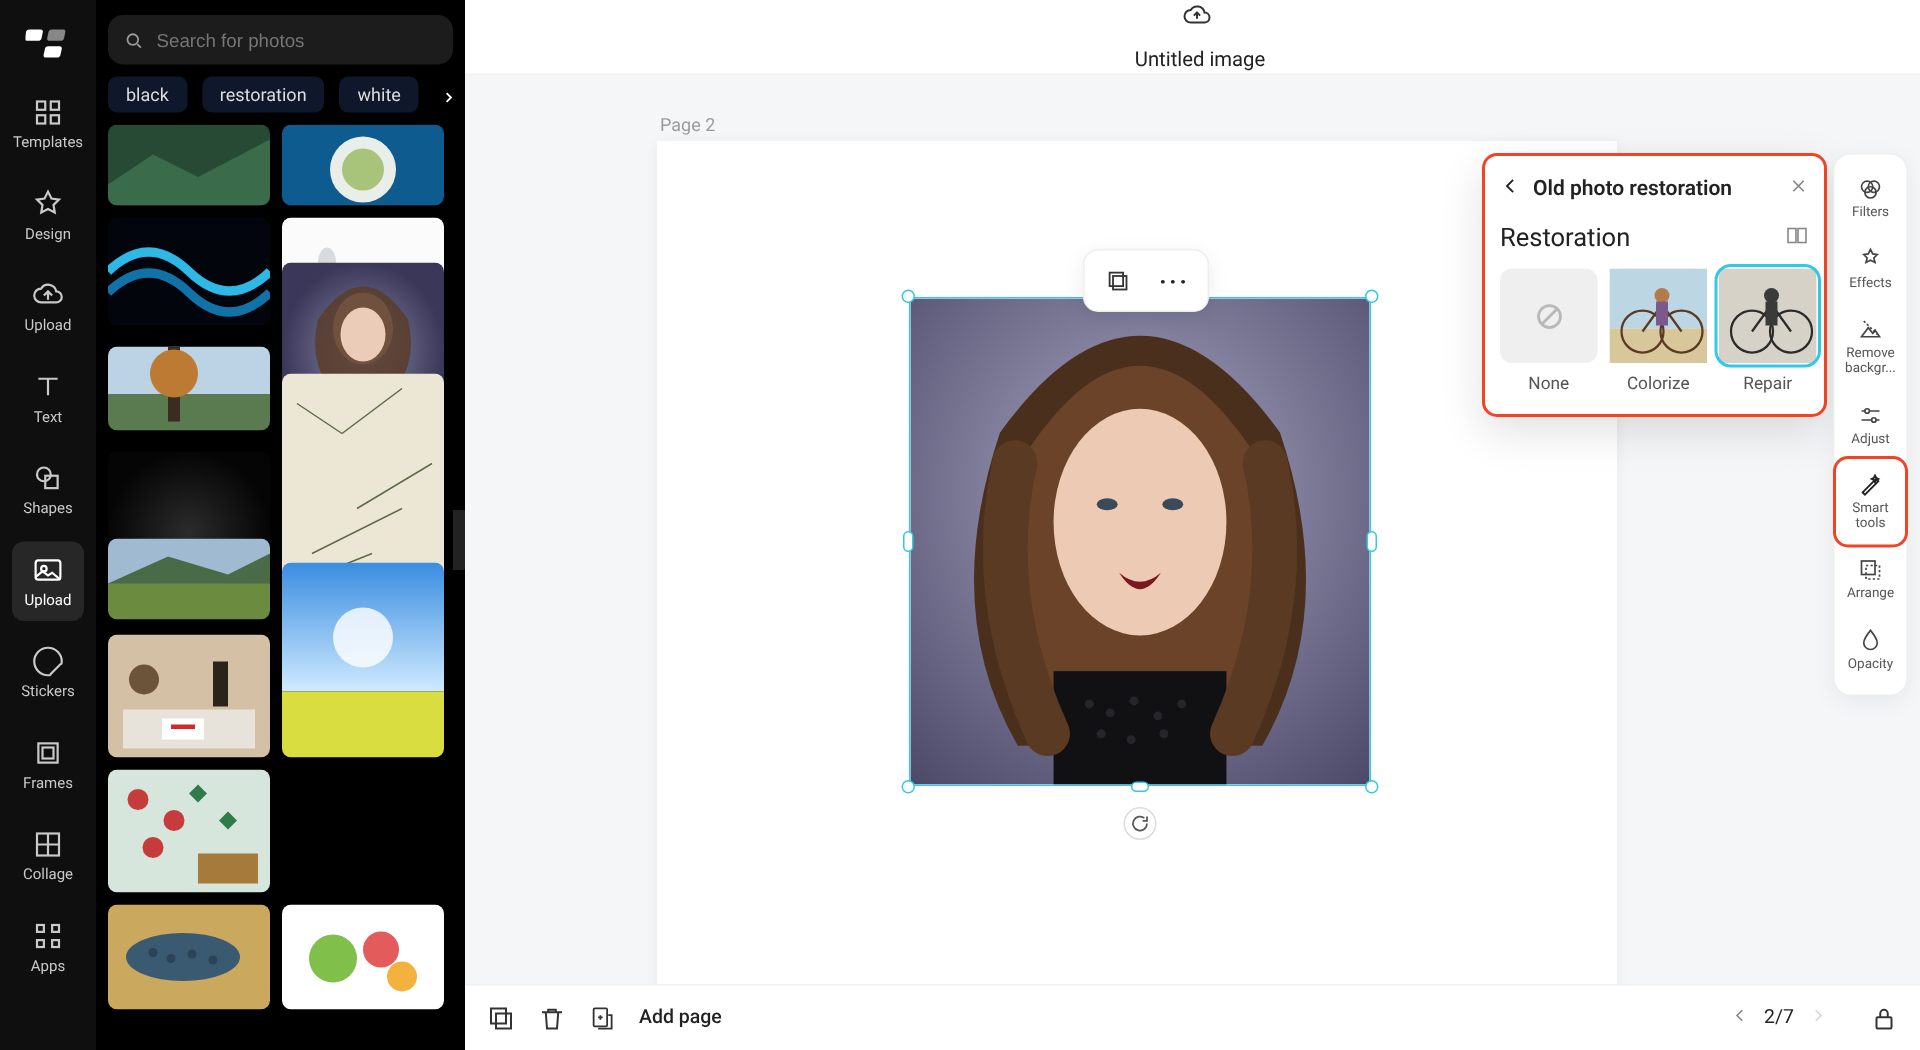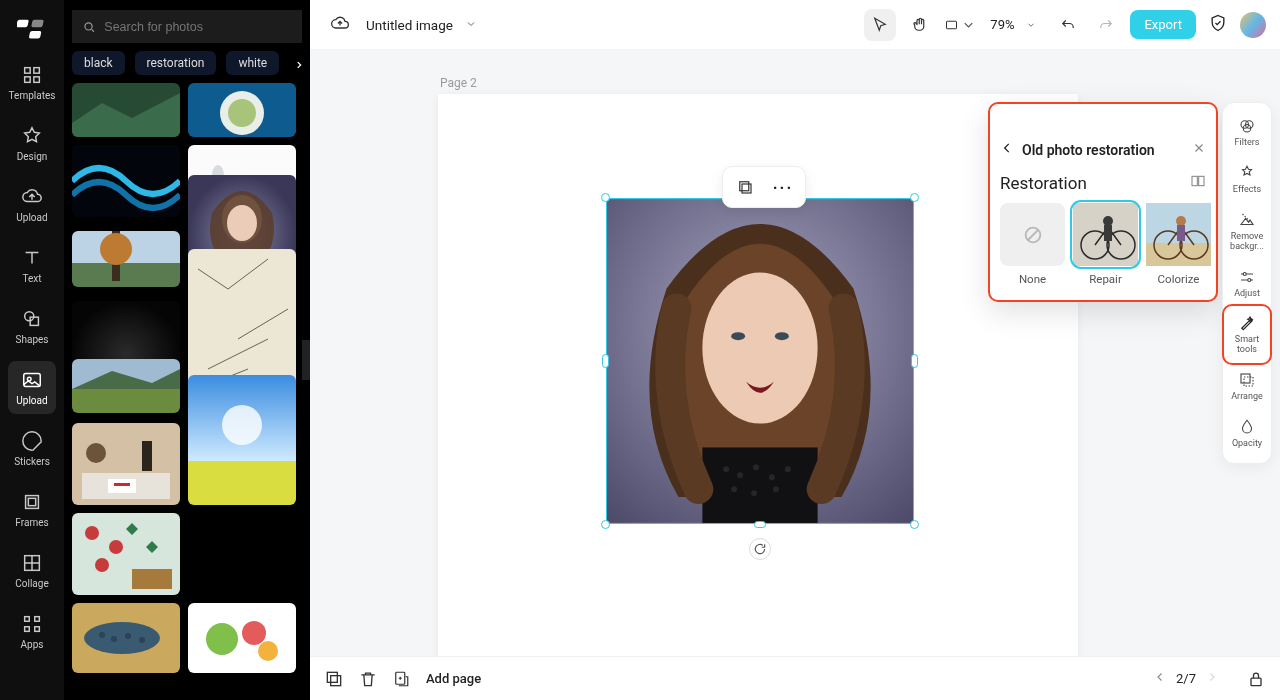--- a/index.html
+++ b/index.html
@@ -9,35 +9,35 @@
   
   .leftnav { width:64px; background:#0f0f0f; display:flex; flex-direction:column; align-items:center; padding-top:14px; gap:8px; }
   .leftnav .brand svg { width:30px; height:30px; }
   .nav-item { width:48px; display:flex; flex-direction:column; align-items:center; gap:4px; padding:8px 0; color:#c9c9c9; font-size:10px; cursor:pointer; border-radius:8px; }
   .nav-item.active { background:#272727; color:#fff; }
   .nav-item svg { width:22px; height:22px; }
 
   
   .mediapanel { width:246px; background:#000; display:flex; flex-direction:column; position:relative; }
   .search-wrap { padding:10px 8px 8px; }
-  .search { background:#1c1c1c; border-radius:0; display:flex; align-items:center; gap:8px; padding:0 10px; height:33px;justify-content:center; }
+  .search { background:#1c1c1c; border-radius:10px; display:flex; align-items:center; gap:8px; padding:0 10px; height:33px;justify-content:center; }
   .search svg { width:16px; height:16px; color:#9a9a9a; }
   .search input { background:transparent; border:none; outline:none; color:#bbb; font-size:12.5px; width:100%; }
   .tags { display:flex; gap:10px; padding:0 8px 8px; position:relative; }
   .tag { background:#0f172a; color:#ddd; font-size:12px; padding:5px 12px; border-radius:6px; cursor:pointer; white-space:nowrap; }
   .tag-arrow { position:absolute; right:0; top:0; width:22px; height:28px; background:linear-gradient(to right, rgba(0,0,0,0), #000 50%); display:flex; align-items:center; justify-content:center; color:#fff; }
   .thumbs { flex:1; overflow:hidden; padding:0 8px; }
   .thumb-row { display:flex; gap:8px; margin-bottom:8px; }
   .thumb { border-radius:6px; cursor:pointer; }
   .thumb svg { border-radius:6px; display:block; }
   .panel-handle { position:absolute; right:-8px; top:340px; width:16px; height:40px; background:#222; border-radius:0 10px 10px 0; }
 
   
   .workspace { flex:1; background:#fff; display:flex; flex-direction:column; min-width:0; }
-  .topbar { height:50px; display:flex; align-items:center; padding:0 14px 0 20px; gap:8px; border-bottom:1px solid #f2f2f2; }
+  .topbar { height:50px; display:flex; align-items:center; padding:0 14px 0 20px; gap:8px; border-bottom:1px solid #f2f2f2;flex-direction:column; }
   .topbar .cloud { color:#444; }
   .doc-title { font-size:13.5px; margin-left:8px; margin-right:4px; }
   .chev { color:#666; }
   .topbar-push { flex:1; }
   .icon-btn { width:32px; height:32px; display:flex; align-items:center; justify-content:center; border-radius:8px; cursor:pointer; }
   .icon-btn svg { width:18px; height:18px; }
   .icon-btn.active { background:#f0f0f0; }
   .zoom-group { display:flex; align-items:center; gap:2px; }
   .zoom-text { font-size:13px; margin-left:6px; }
   .history { display:flex; gap:6px; margin-left:8px; }
@@ -61,21 +61,21 @@
   .h-side { width:7px; height:14px; border-radius:4px; }
   .h-l { left:-4px; top:calc(50% - 7px); } .h-r { right:-4px; top:calc(50% - 7px); }
   .rotate-handle { position:absolute; left:calc(50% - 11px); bottom:-36px; width:22px; height:22px; border-radius:50%; background:#fff; border:1px solid #ddd; display:flex; align-items:center; justify-content:center; color:#555; }
 
   .floating-toolbar { position:absolute; left:412px; top:116px; background:#fff; border:1px solid #eee; border-radius:10px; padding:6px; display:flex; gap:6px; box-shadow:0 4px 14px rgba(0,0,0,0.08); }
   .floating-toolbar .fbtn { width:32px; height:28px; display:flex; align-items:center; justify-content:center; border-radius:6px; cursor:pointer; }
   .floating-toolbar .dots { letter-spacing:2px; font-weight:700; }
 
   
   .popover { position:absolute; right:62px; top:52px; width:230px; background:#fff; border:2.5px solid #f14424; border-radius:10px; padding:12px 10px 14px; box-shadow:0 10px 30px rgba(0,0,0,0.12); }
-  .pop-head { display:flex; align-items:center; gap:8px;margin-top:24px; }
+  .pop-head { display:flex; align-items:center; gap:8px; }
   .pop-head .back { cursor:pointer; }
   .pop-title { font-size:14px; font-weight:600; flex:1; }
   .pop-close { color:#777; cursor:pointer; }
   .pop-section { margin-top:14px; display:flex; align-items:center; justify-content:space-between; }
   .sec-title { font-size:17px; font-weight:400; }
   .compare-icon { color:#888; cursor:pointer; }
   .options { display:flex; gap:8px; margin-top:10px; }
   .opt { width:84px; display:flex; flex-direction:column; align-items:center; gap:6px; cursor:pointer; }
   .opt .swatch { width:65px; height:63px; border-radius:8px; background:#eee; display:flex; align-items:center; justify-content:center; }
   .opt .swatch.none { background:#efefef; color:#b8b8b8; }
@@ -497,47 +497,47 @@
         <div class="options">
           <div class="opt">
             <div class="swatch none">
                 <svg width="22" height="22" viewBox="0 0 24 24" fill="none" stroke="#b8b8b8" stroke-width="2">
                   <circle cx="12" cy="12" r="8"></circle>
                   <path d="M6 18L18 6"></path>
                 </svg>
               </div>
             <span class="opt-label">None</span>
           </div>
-          <div class="opt selected">
-            <div class="swatch">
-                <svg width="65" height="63">
-                  <rect width="65" height="63" fill="#d7d2c8"></rect>
-                  <circle cx="22" cy="42" r="14" fill="none" stroke="#2b2b2b" stroke-width="1.5"></circle>
-                  <circle cx="48" cy="42" r="14" fill="none" stroke="#2b2b2b" stroke-width="1.5"></circle>
-                  <path d="M22 42L35 24 48 42" stroke="#2b2b2b" stroke-width="1.5" fill="none"></path>
-                  <circle cx="35" cy="18" r="5" fill="#3a3a3a"></circle>
-                  <rect x="31" y="22" width="8" height="16" fill="#3a3a3a"></rect>
-                </svg>
-              </div>
-            <span class="opt-label">Repair</span>
-          </div>
           <div class="opt">
             <div class="swatch">
                 <svg width="65" height="63">
                   <rect width="65" height="40" fill="#bcd6e4"></rect>
                   <rect y="40" width="65" height="23" fill="#d8c79a"></rect>
                   <circle cx="22" cy="42" r="14" fill="none" stroke="#5a3a22" stroke-width="1.5"></circle>
                   <circle cx="48" cy="42" r="14" fill="none" stroke="#5a3a22" stroke-width="1.5"></circle>
                   <path d="M22 42L35 24 48 42" stroke="#5a3a22" stroke-width="1.5" fill="none"></path>
                   <circle cx="35" cy="18" r="5" fill="#b57a4a"></circle>
                   <rect x="31" y="22" width="8" height="16" fill="#7a5a8a"></rect>
                 </svg>
               </div>
             <span class="opt-label">Colorize</span>
           </div>
+          <div class="opt selected">
+            <div class="swatch">
+                <svg width="65" height="63">
+                  <rect width="65" height="63" fill="#d7d2c8"></rect>
+                  <circle cx="22" cy="42" r="14" fill="none" stroke="#2b2b2b" stroke-width="1.5"></circle>
+                  <circle cx="48" cy="42" r="14" fill="none" stroke="#2b2b2b" stroke-width="1.5"></circle>
+                  <path d="M22 42L35 24 48 42" stroke="#2b2b2b" stroke-width="1.5" fill="none"></path>
+                  <circle cx="35" cy="18" r="5" fill="#3a3a3a"></circle>
+                  <rect x="31" y="22" width="8" height="16" fill="#3a3a3a"></rect>
+                </svg>
+              </div>
+            <span class="opt-label">Repair</span>
+          </div>
         </div>
       </div>
 
       <div class="toolrail">
         <div class="tool">
             <svg viewBox="0 0 24 24" fill="none" stroke="#444" stroke-width="1.5">
               <circle cx="9" cy="10" r="5"></circle>
               <circle cx="15" cy="10" r="5"></circle>
               <circle cx="12" cy="15" r="5"></circle>
             </svg>

